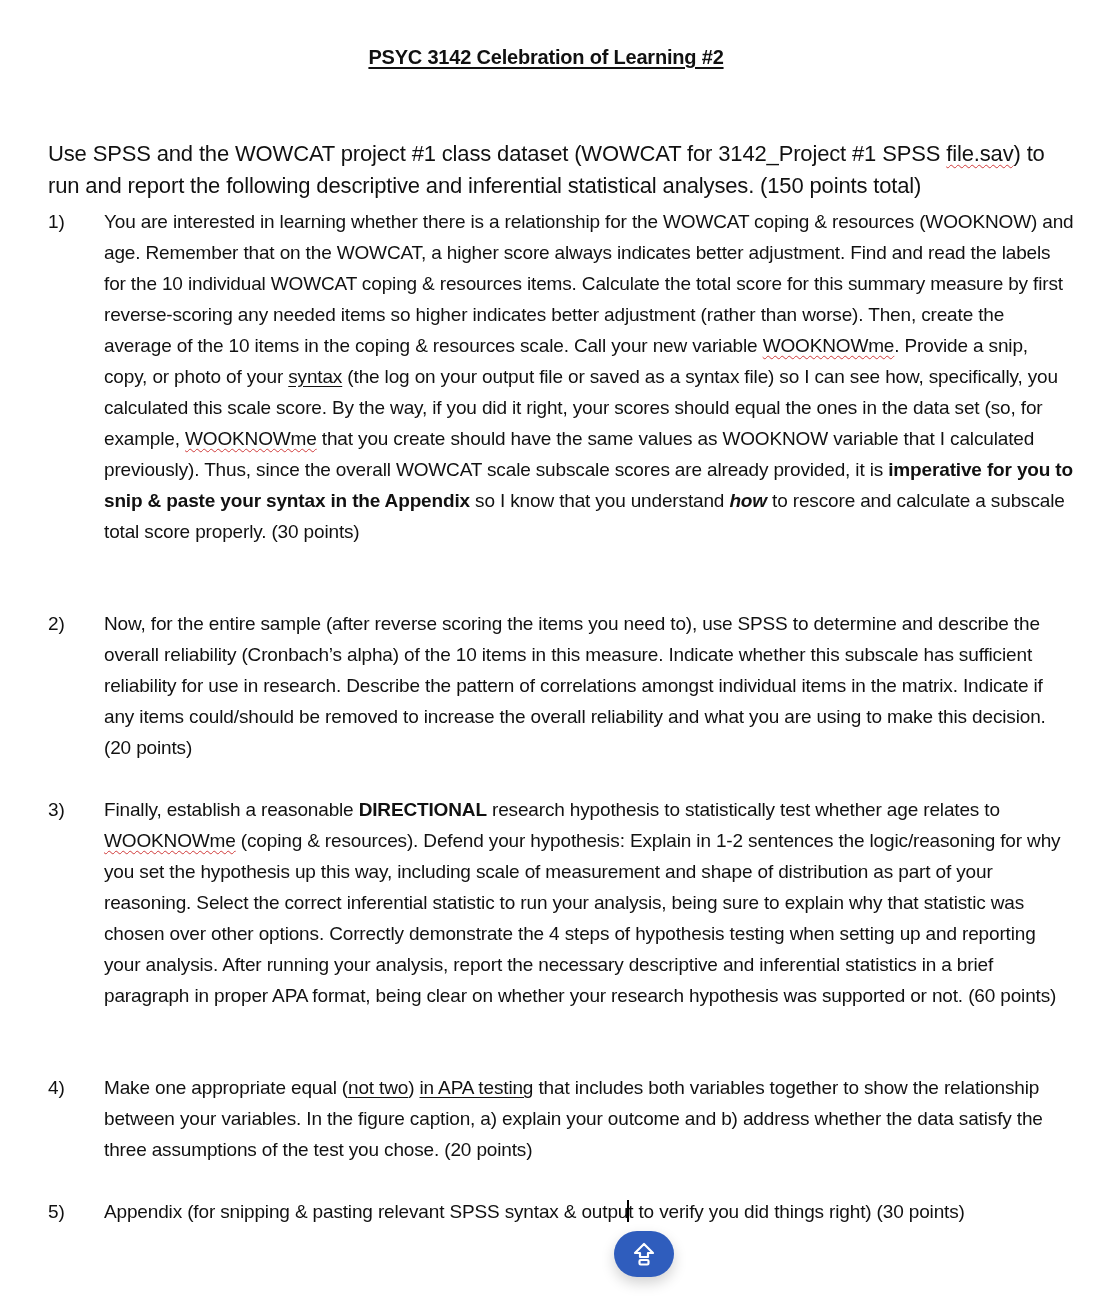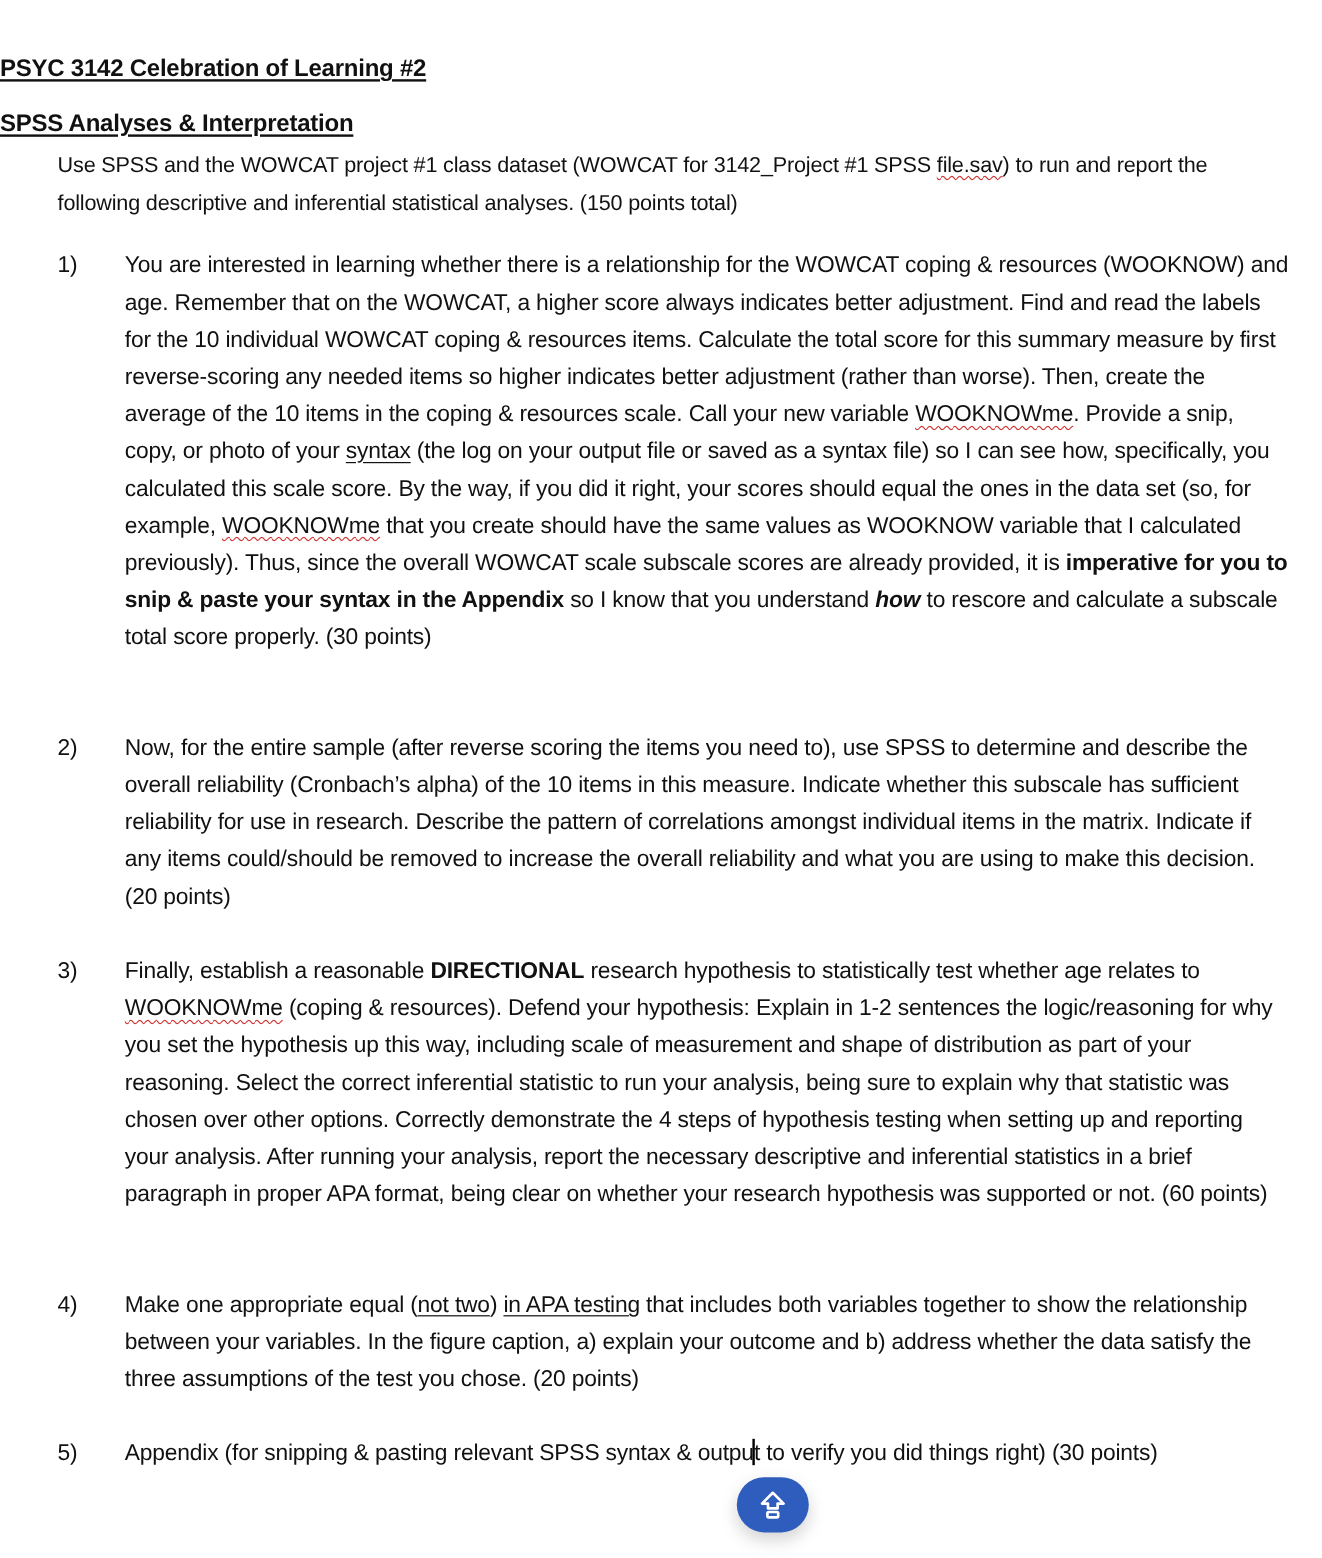--- a/index.html
+++ b/index.html
@@ -17,35 +17,35 @@
   }
   .page {
     position: absolute;
     left: 0; top: 0;
     width: 1102px;
     height: 1298px;
   }
   .title {
     position: absolute;
     left: 0; width: 1092px;
-    text-align: left;
+    text-align: center;
     font-weight: bold;
     font-size: 20px;
     text-decoration: underline;
     text-underline-offset: 3px;
     letter-spacing: -0.2px;
   }
   .title.t1 { top: 46px; }
   .title.t2 { top: 92px; }
   .intro {
     position: absolute;
     left: 48px;
-    top: 122px;
+    top: 138px;
     width: 1010px;
-    font-size: 18px;
+    font-size: 22px;
     line-height: 31.5px;
     letter-spacing: -0.15px;
   }
   .item {
     position: absolute;
     left: 48px;
     width: 1010px;
     font-size: 19px;
     line-height: 31px;
     letter-spacing: -0.15px;
@@ -94,21 +94,20 @@
     cursor: pointer;
   }
   .fab svg { display: block; }
 </style>
 </head>
 <body>
 
 <div class="page">
 
   <div class="title t1">PSYC 3142 Celebration of Learning #2</div>
-  <div class="title t2">SPSS Analyses &amp; Interpretation</div>
 
   <div class="intro"><span>Use SPSS and the WOWCAT project #1 class dataset (WOWCAT for 3142_Project #1 SPSS </span><span class="spell">file.sav</span><span>) to run and report the following descriptive and inferential statistical analyses. (150 points total)</span></div>
 
   <div class="item item1">
     <span class="num">1)</span>
     <div class="body"><span>You are interested in learning whether there is a relationship for the WOWCAT coping &amp; resources (WOOKNOW) and age. Remember that on the WOWCAT, a higher score always indicates better adjustment. Find and read the labels for the 10 individual WOWCAT coping &amp; resources items. Calculate the total score for this summary measure by first reverse-scoring any needed items so higher indicates better adjustment (rather than worse). Then, create the average of the 10 items in the coping &amp; resources scale. Call your new variable </span><span class="spell">WOOKNOWme</span><span>. Provide a snip, copy, or photo of your </span><span class="ul">syntax</span><span> (the log on your output file or saved as a syntax file) so I can see how, specifically, you calculated this scale score. By the way, if you did it right, your scores should equal the ones in the data set (so, for example, </span><span class="spell">WOOKNOWme</span><span> that you create should have the same values as WOOKNOW variable that I calculated previously). Thus, since the overall WOWCAT scale subscale scores are already provided, it is </span><b>imperative for you to snip &amp; paste your syntax in the Appendix</b><span> so I know that you understand </span><b><i>how</i></b><span> to rescore and calculate a subscale total score properly. (30 points)</span></div>
   </div>
 
   <div class="item item2">
     <span class="num">2)</span>

